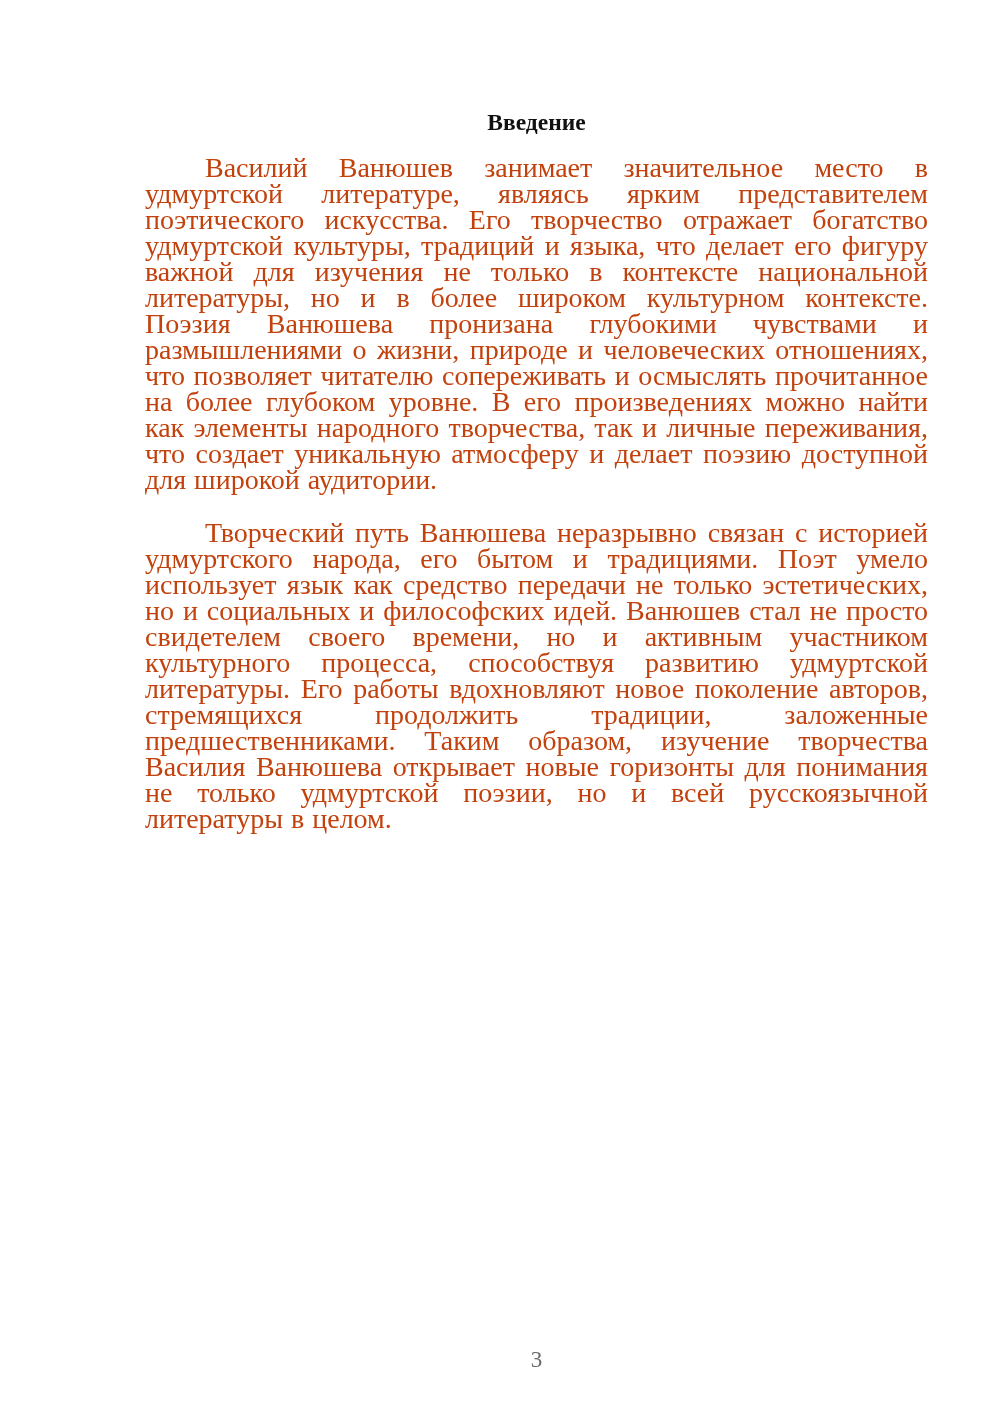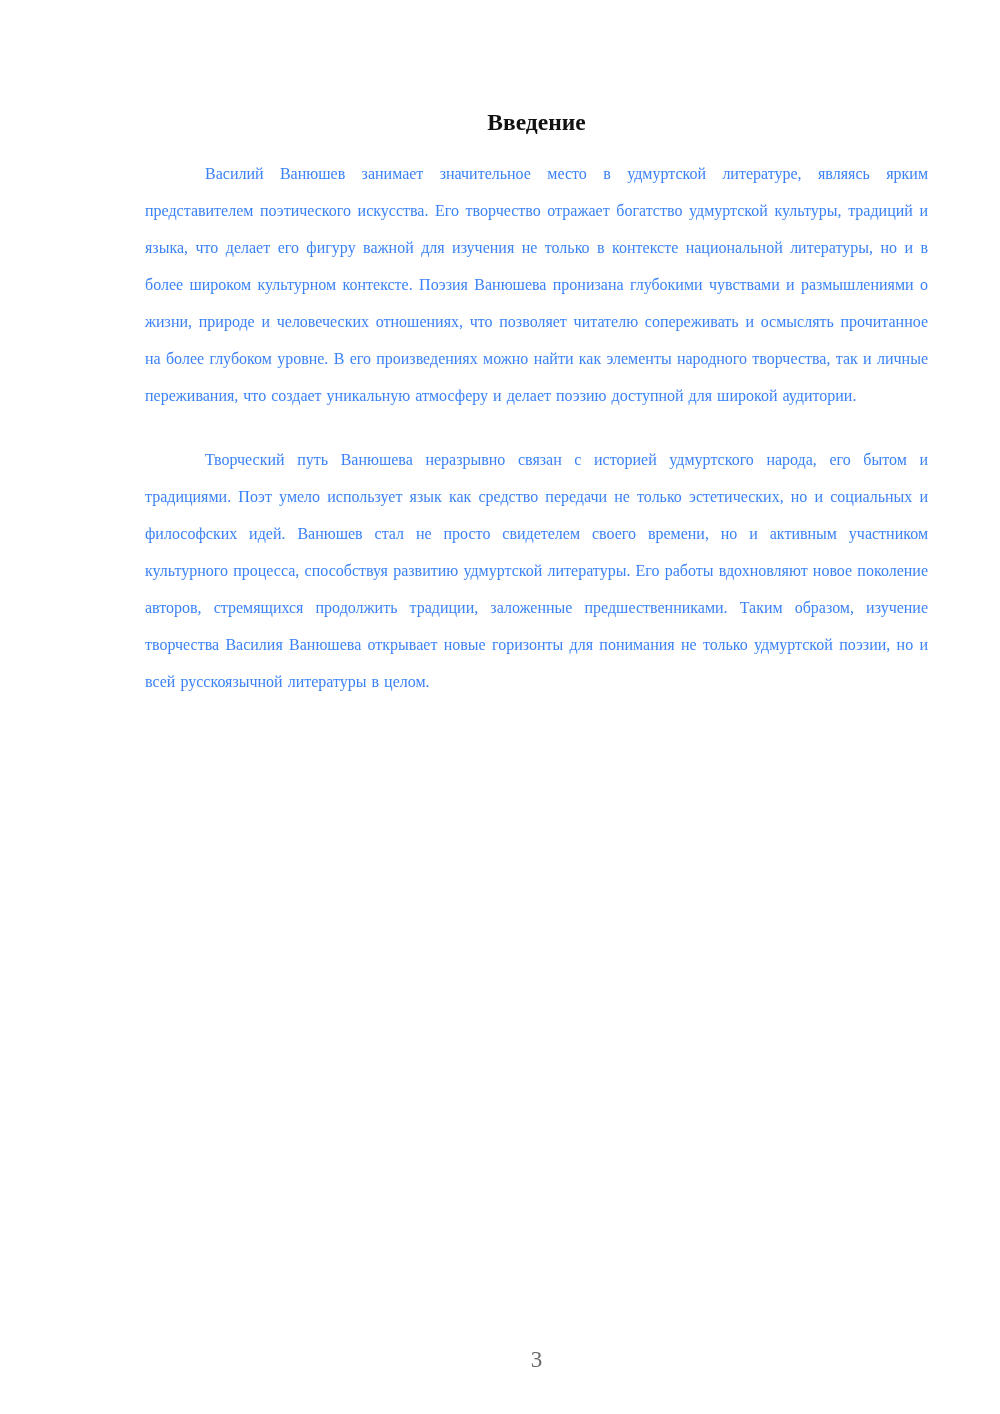--- a/index.html
+++ b/index.html
@@ -25,26 +25,26 @@
   }
   .doc-title {
     font-size: 23.5px;
     line-height: 35px;
     font-weight: 700;
     text-align: center;
     margin: 0 0 15px 0;
     color: #111111;
   }
   .doc-paragraph {
-    font-size: 16px;
-    line-height: 37px;
+    font-size: 28px;
+    line-height: 26px;
     text-align: justify;
     text-indent: 60px;
     margin: 0 0 27px 0;
-    color: #3b82f6;
+    color: #c2410c;
     word-spacing: 1px;
   }
   .page-number {
     position: absolute;
     top: 1326px;
     left: 145px;
     width: 783px;
     text-align: center;
     font-size: 23px;
     line-height: 35px;

